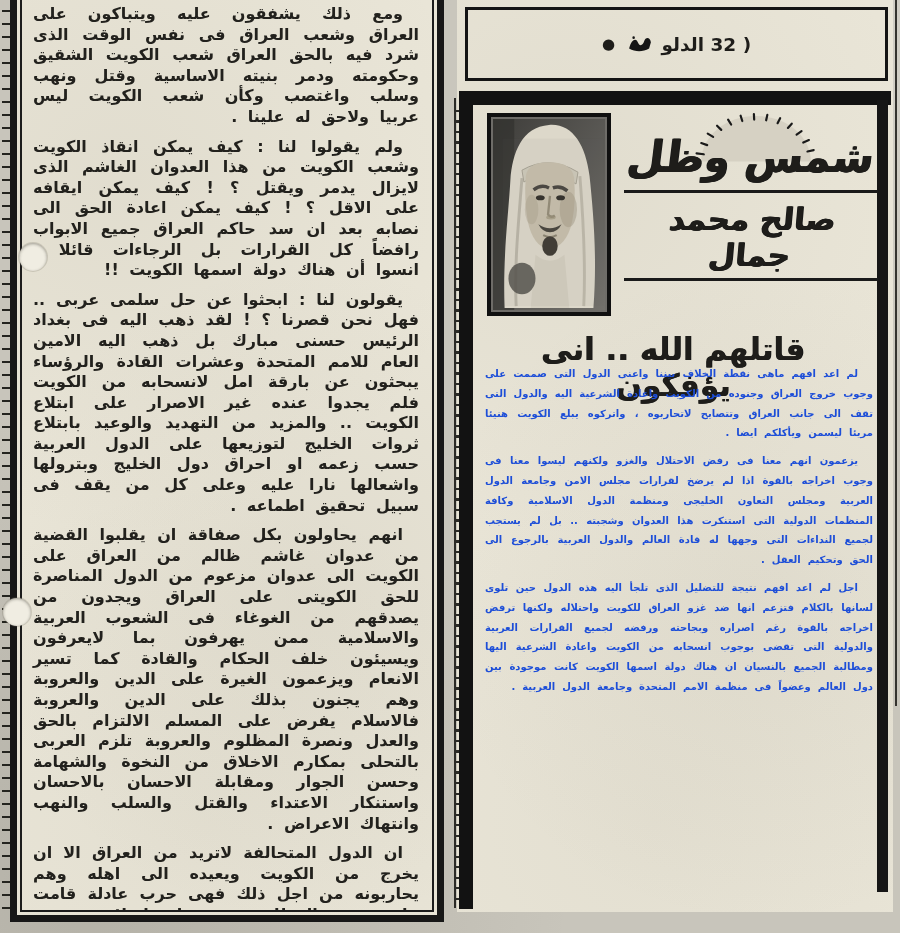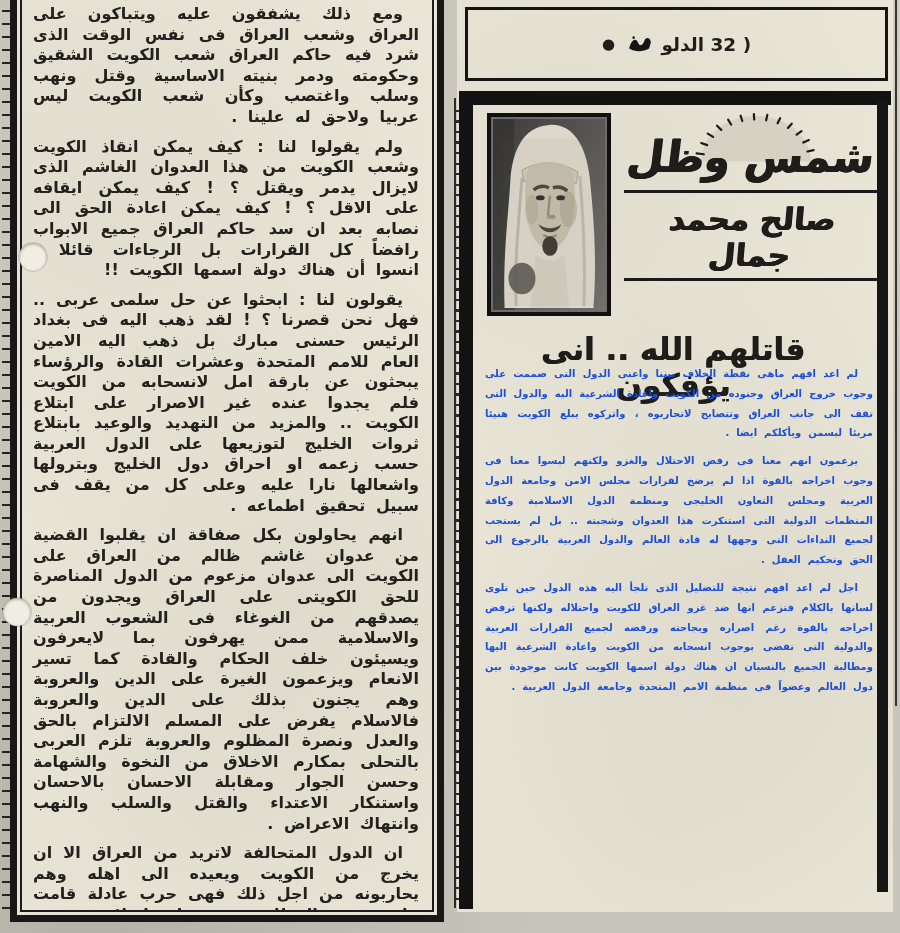--- a/index.html
+++ b/index.html
@@ -88,21 +88,21 @@
   }
   .right-body p{margin:0 0 8px;text-indent:15px;}
 </style>
 </head>
 <body>
 
 <div class="left-ticks"></div>
 <div class="left-clip paper">
   <div class="left-clip-inner">
     <div class="left-body">
-      <p>ومع ذلك يشفقون عليه ويتباكون على العراق وشعب العراق فى نفس الوقت الذى شرد فيه حاكم العراق شعب الكويت الشقيق وحكومته ودمر بنيته الاساسية وقتل ونهب وسلب واغتصب وكأن شعب الكويت ليس عربيا ولاحق له علينا .</p>
+      <p>ومع ذلك يشفقون عليه ويتباكون على العراق وشعب العراق فى نفس الوقت الذى شرد فيه بالحق العراق شعب الكويت الشقيق وحكومته ودمر بنيته الاساسية وقتل ونهب وسلب واغتصب وكأن شعب الكويت ليس عربيا ولاحق له علينا .</p>
       <p>ولم يقولوا لنا : كيف يمكن انقاذ الكويت وشعب الكويت من هذا العدوان الغاشم الذى لايزال يدمر ويقتل ؟ ! كيف يمكن ايقافه على الاقل ؟ ! كيف يمكن اعادة الحق الى نصابه بعد ان سد حاكم العراق جميع الابواب رافضاً كل القرارات بل الرجاءات قائلا : انسوا أن هناك دولة اسمها الكويت !!</p>
       <p>يقولون لنا : ابحثوا عن حل سلمى عربى .. فهل نحن قصرنا ؟ ! لقد ذهب اليه فى بغداد الرئيس حسنى مبارك بل ذهب اليه الامين العام للامم المتحدة وعشرات القادة والرؤساء يبحثون عن بارقة امل لانسحابه من الكويت فلم يجدوا عنده غير الاصرار على ابتلاع الكويت .. والمزيد من التهديد والوعيد بابتلاع ثروات الخليج لتوزيعها على الدول العربية حسب زعمه او احراق دول الخليج وبترولها واشعالها نارا عليه وعلى كل من يقف فى سبيل تحقيق اطماعه .</p>
       <p>انهم يحاولون بكل صفاقة ان يقلبوا القضية من عدوان غاشم ظالم من العراق على الكويت الى عدوان مزعوم من الدول المناصرة للحق الكويتى على العراق ويجدون من يصدقهم من الغوغاء فى الشعوب العربية والاسلامية ممن يهرفون بما لايعرفون ويسيئون خلف الحكام والقادة كما تسير الانعام ويزعمون الغيرة على الدين والعروبة وهم يجنون بذلك على الدين والعروبة فالاسلام يفرض على المسلم الالتزام بالحق والعدل ونصرة المظلوم والعروبة تلزم العربى بالتحلى بمكارم الاخلاق من النخوة والشهامة وحسن الجوار ومقابلة الاحسان بالاحسان واستنكار الاعتداء والقتل والسلب والنهب وانتهاك الاعراض .</p>
       <p>ان الدول المتحالفة لاتريد من العراق الا ان يخرج من الكويت ويعيده الى اهله وهم يحاربونه من اجل ذلك فهى حرب عادلة قامت على نصرة المظلوم وهو خلق اسلامى عربى فلماذا يريدون وقفها ؟ ! لاستباحة ارض وعرض الكويت ؟ ! قاتلهم الله انى يؤفكون .</p>
     </div>
   </div>
 </div>
 <div class="hole" style="left:19px;top:243px;width:28px;height:28px;"></div>
 <div class="hole" style="left:3px;top:598px;width:28px;height:28px;"></div>
 

